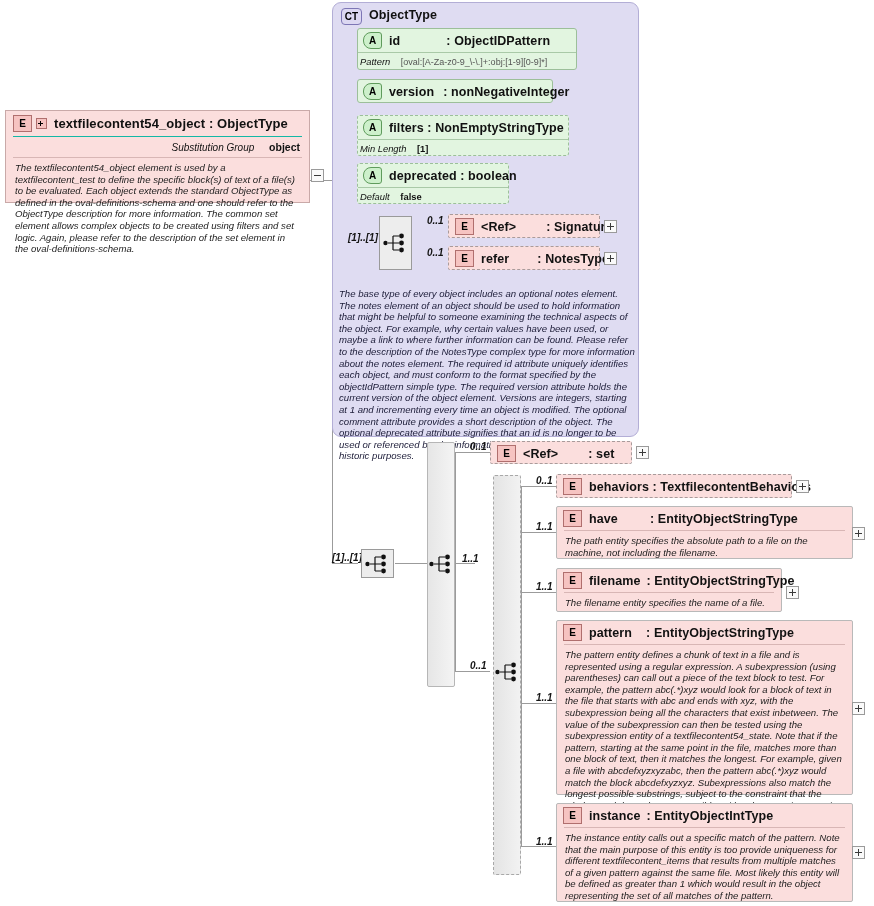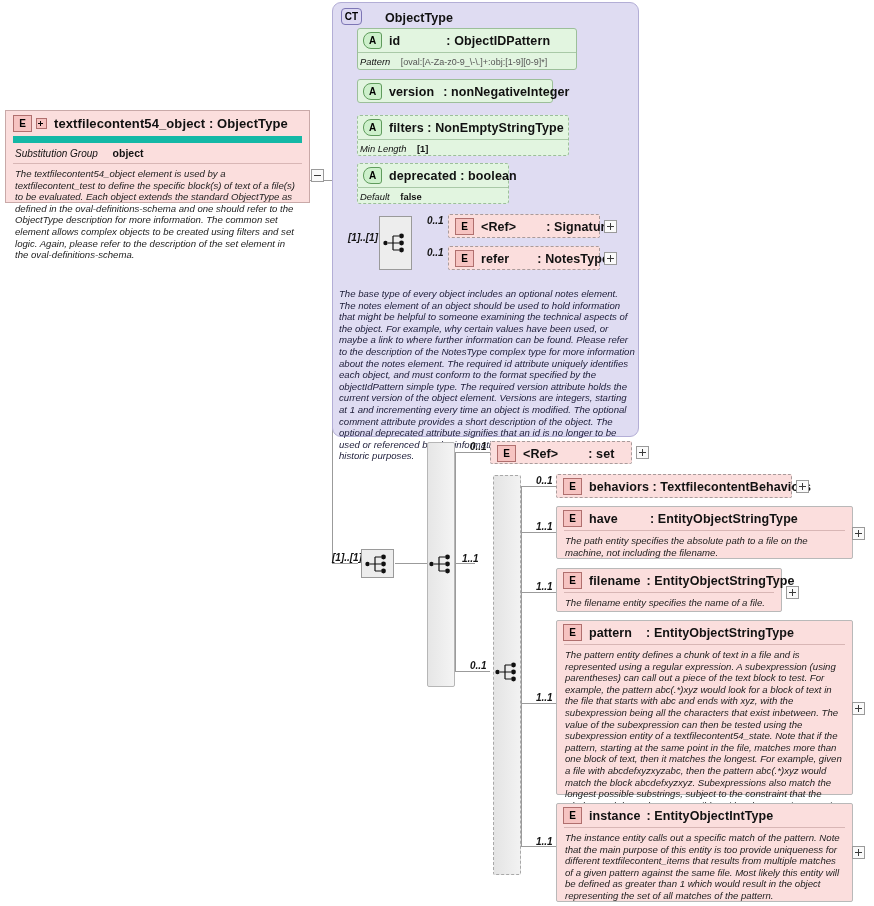--- a/index.html
+++ b/index.html
@@ -66,32 +66,32 @@
   .facet .fname{font-style:italic;color:#111;}
   .facet .fval{color:#555;margin-left:8px;font-size:9px;}
   .facet .fval.dark{color:#111;font-weight:bold;font-size:9.4px;}
 
   
   .ctbox{
     background:#dfdcf2;
     border:1px solid #b3aed6;
     border-radius:9px;
   }
-  .ctbox .cthdr{display:flex;align-items:flex-end;padding:5px 8px 12px 8px;gap:16px;}
+  .ctbox .cthdr{display:flex;align-items:flex-start;padding:5px 8px 12px 8px;}
   .ctdoc{
     position:absolute;
     font-style:italic;font-size:9.6px;line-height:11.6px;color:#1b1b37;
   }
 
   
   .rootbox{background:#fbdedd;border:1px solid #c9a9a8;}
   .rootbox .subs{
-    border-top:7px solid #14b8a6;
+    border-top:1px solid #14b8a6;
     margin:0 7px;padding:4px 2px 4px 2px;
-    font-size:10px;white-space:nowrap;
+    font-size:10px;white-space:nowrap;text-align:right;
   }
   .rootbox .subs .lbl{font-style:italic;color:#111;}
   .rootbox .subs .val{font-weight:bold;color:#111;margin-left:12px;font-size:10.5px;}
   .rootbox .doc{
     border-top:1px solid #d8b6b5;
     margin:0 7px;padding:4px 2px 5px 2px;
     font-style:italic;font-size:9.6px;line-height:11.6px;color:#1c1c1c;
   }
 
   

